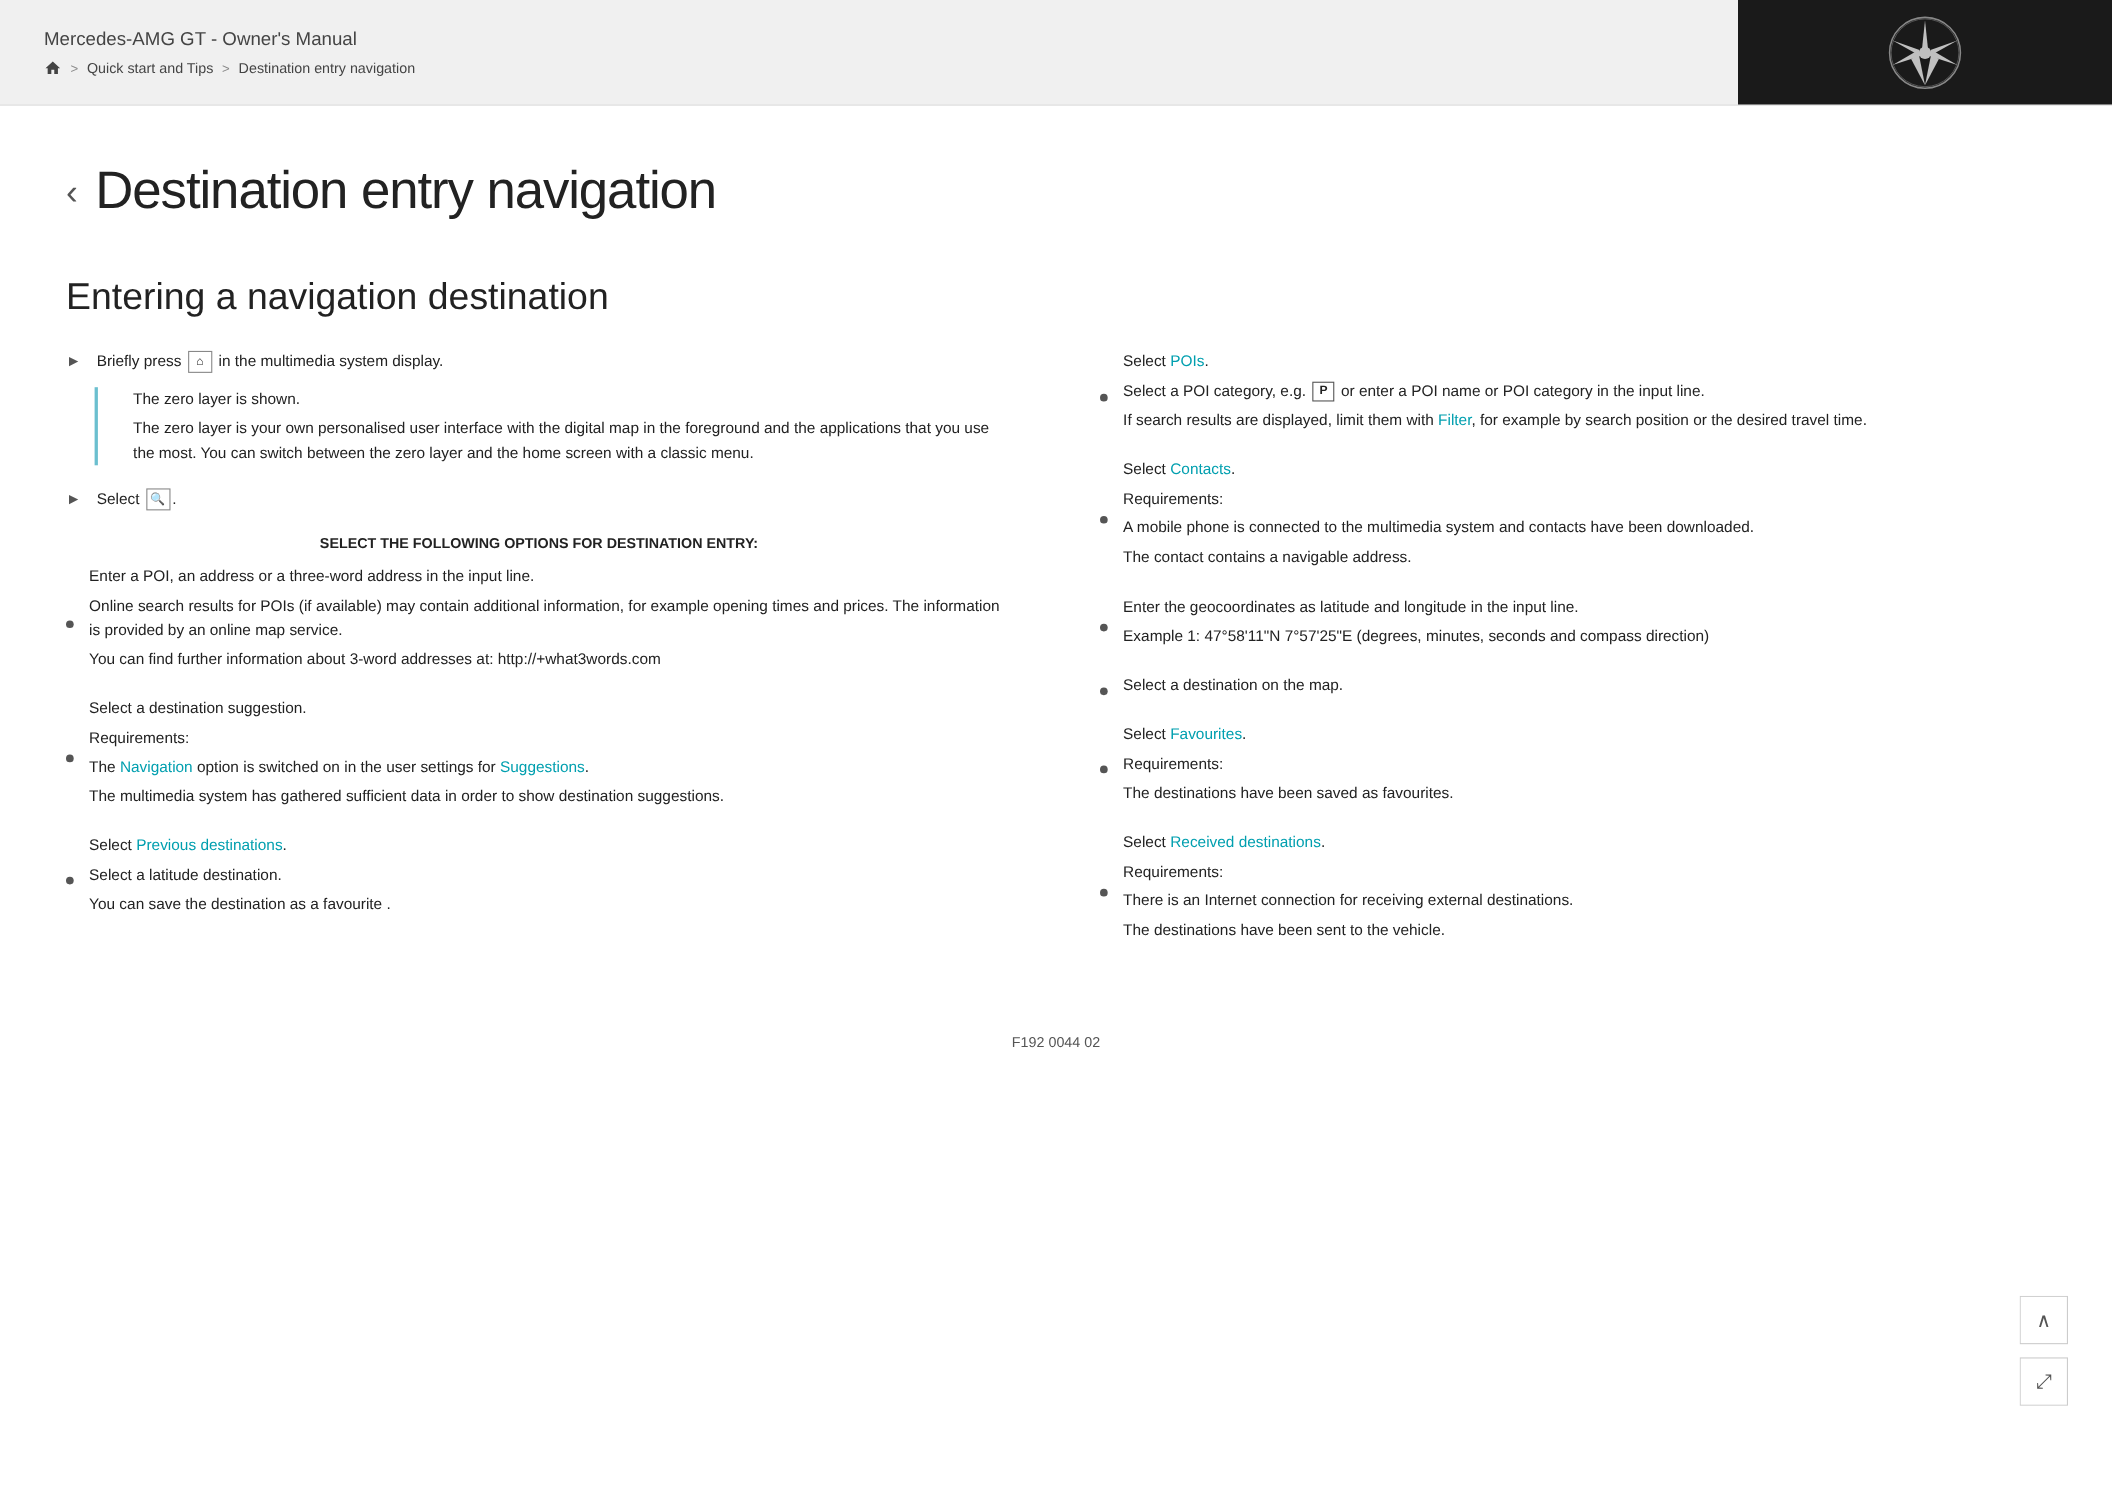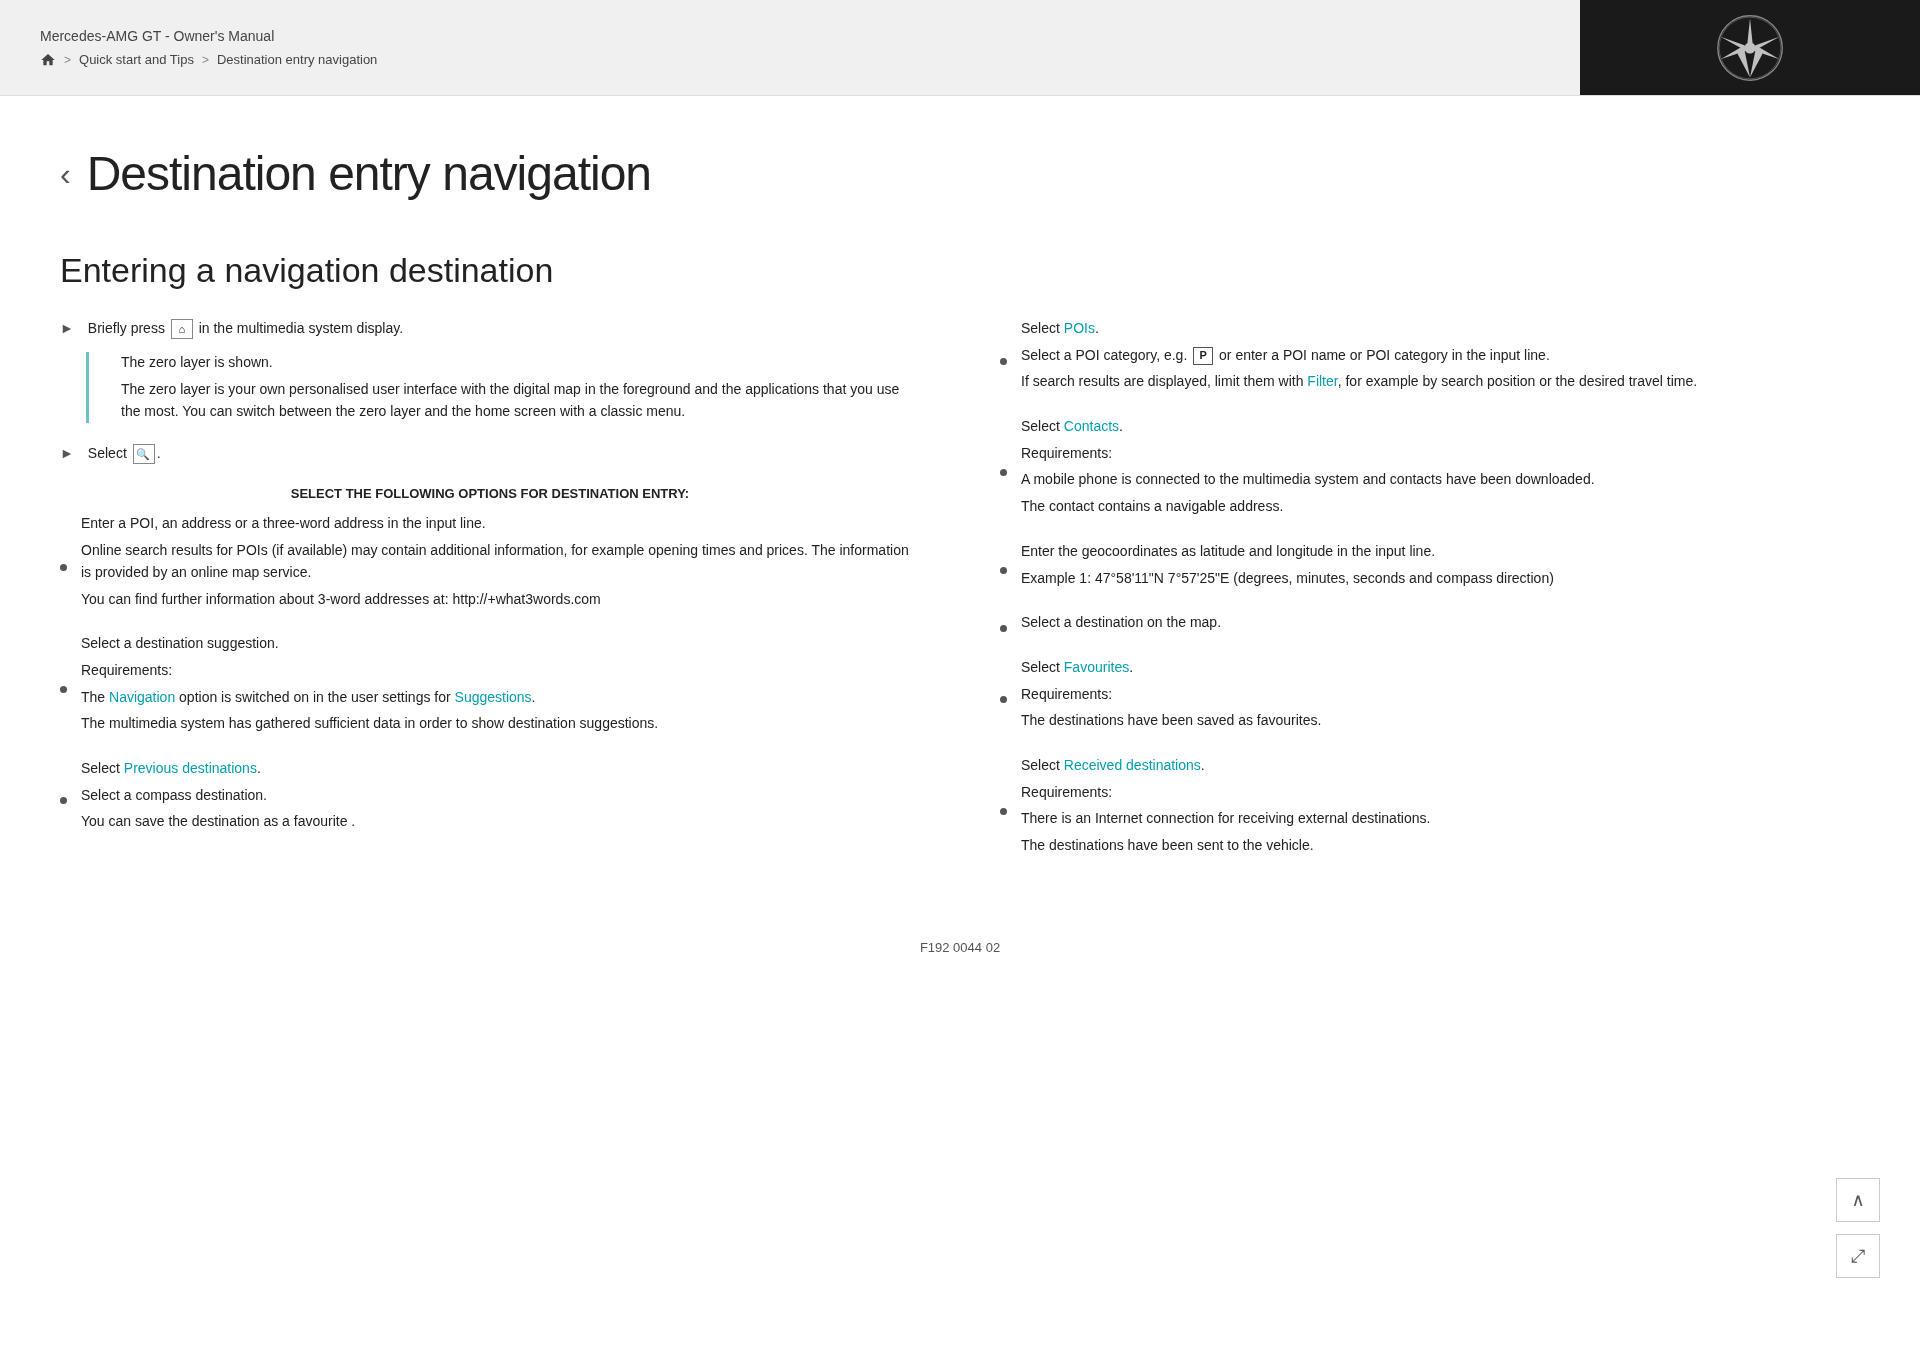--- a/index.html
+++ b/index.html
@@ -21,21 +21,21 @@
       border-bottom: 1px solid #ddd;
     }
     .header-content {
       flex: 1;
       display: flex;
       flex-direction: column;
       justify-content: center;
       padding: 0 40px;
     }
     .header-title {
-      font-size: 14px;
+      font-size: 17px;
       color: #444;
       margin-bottom: 8px;
     }
     .breadcrumb {
       display: flex;
       align-items: center;
       gap: 8px;
       font-size: 13px;
       color: #444;
     }
@@ -356,21 +356,21 @@
           </div>
         </li>
 
         <li class="bullet-item">
           <div class="bullet-dot"></div>
           <div class="bullet-content">
             <p>
               <span>Select</span>
               <a class="link" href="#">Previous destinations</a><span>.</span>
             </p>
-            <p>Select a compass destination.</p>
+            <p>Select a latitude destination.</p>
             <p>You can save the destination as a favourite .</p>
           </div>
         </li>
 
       </ul>
     </div>
 
     <div>
       <ul class="bullet-list">
 

